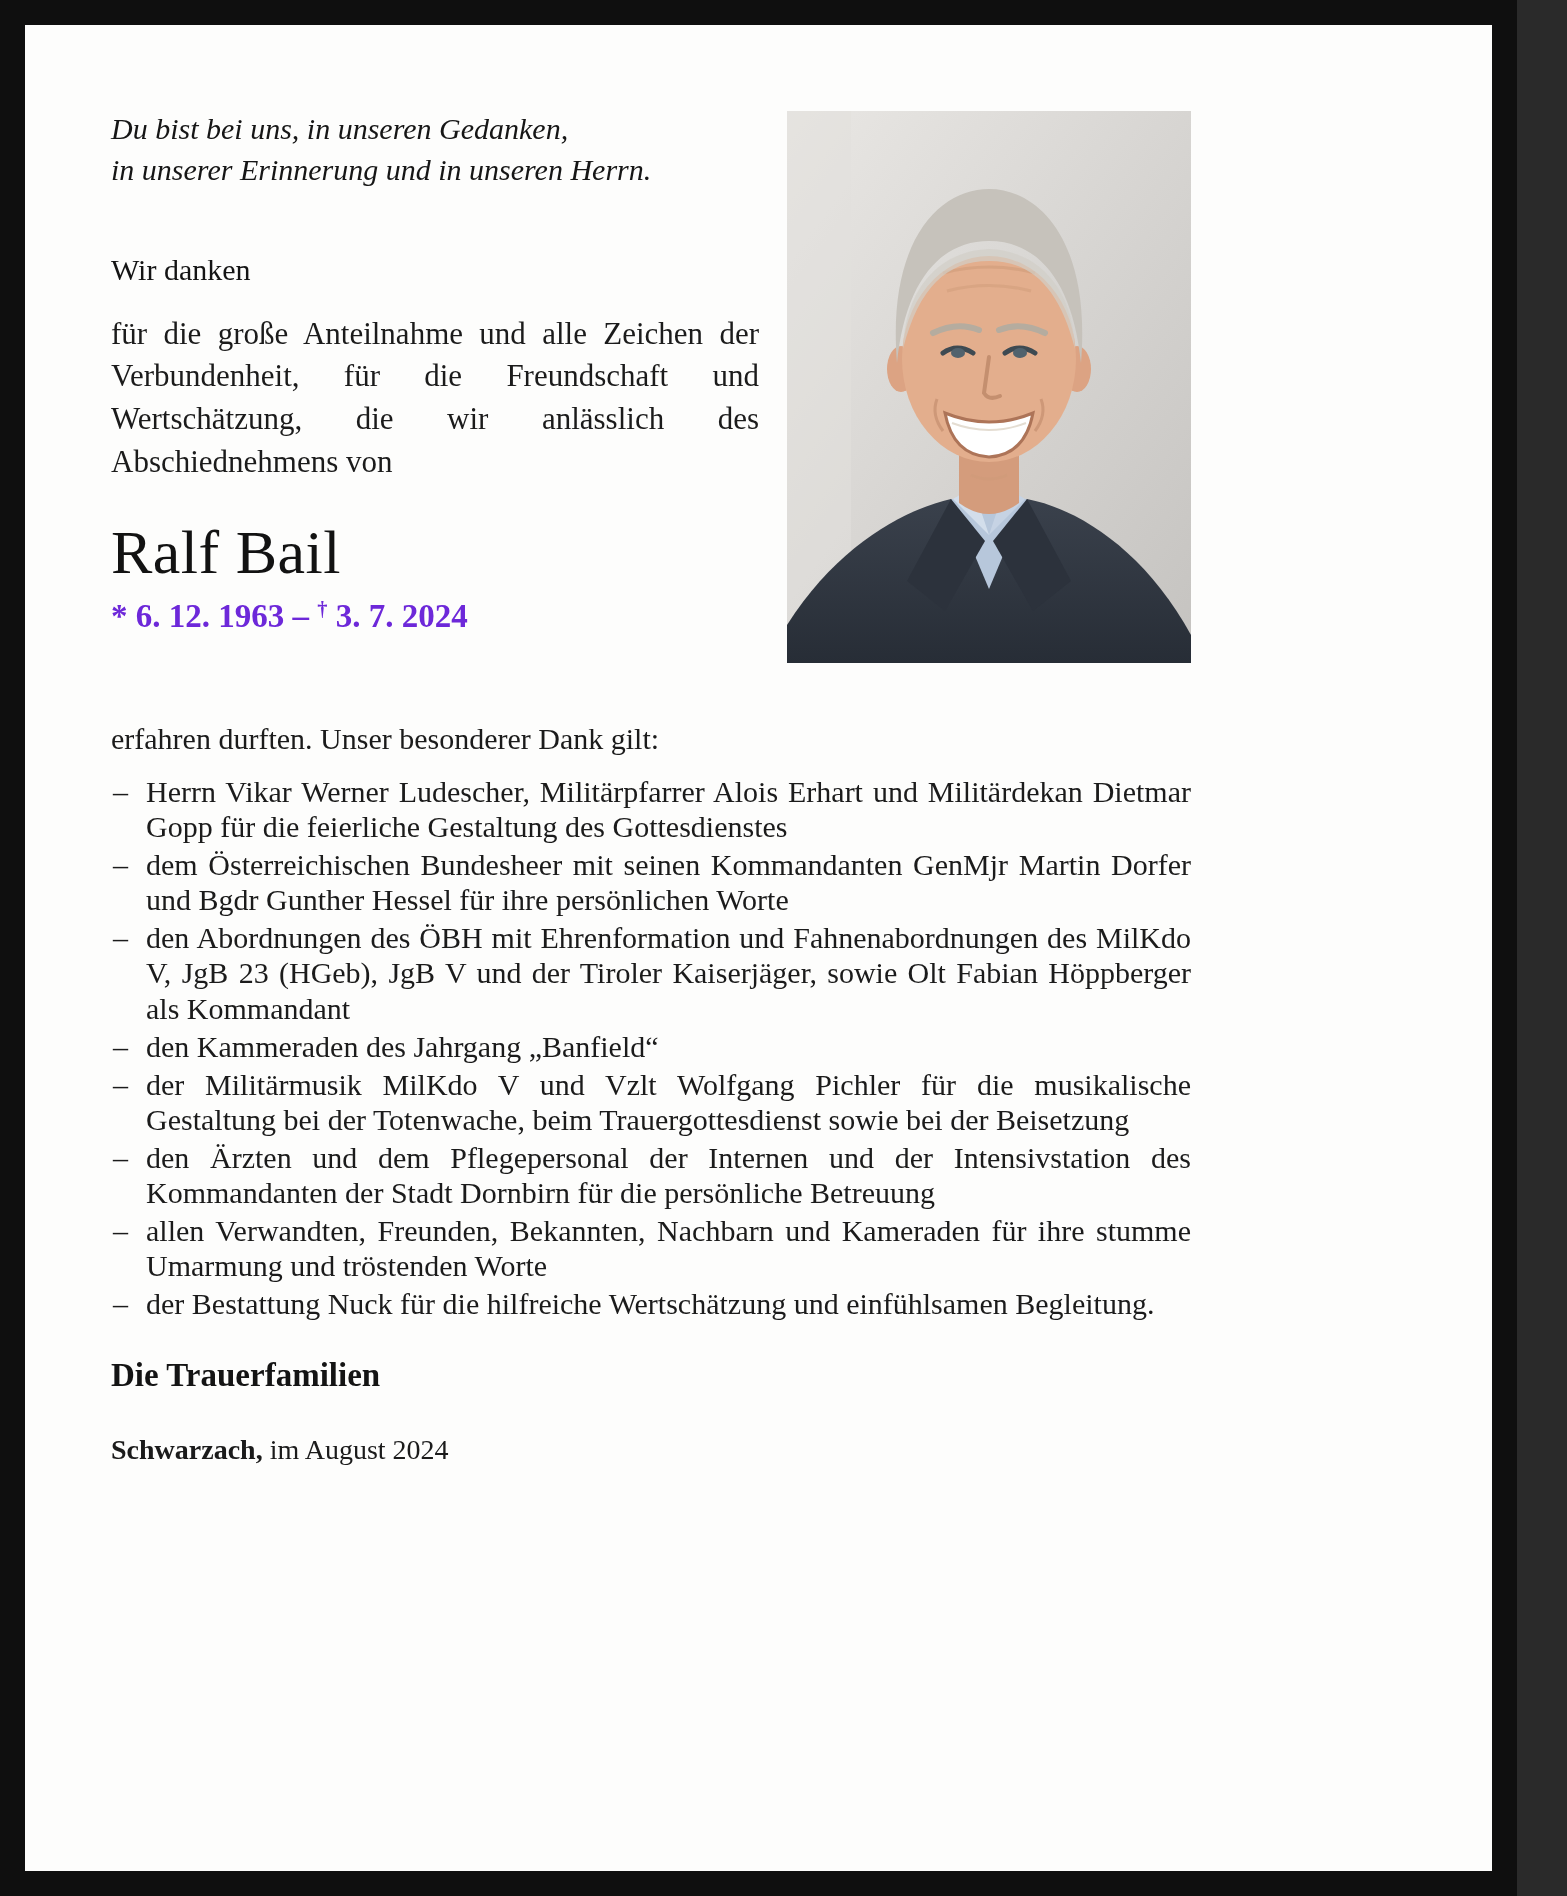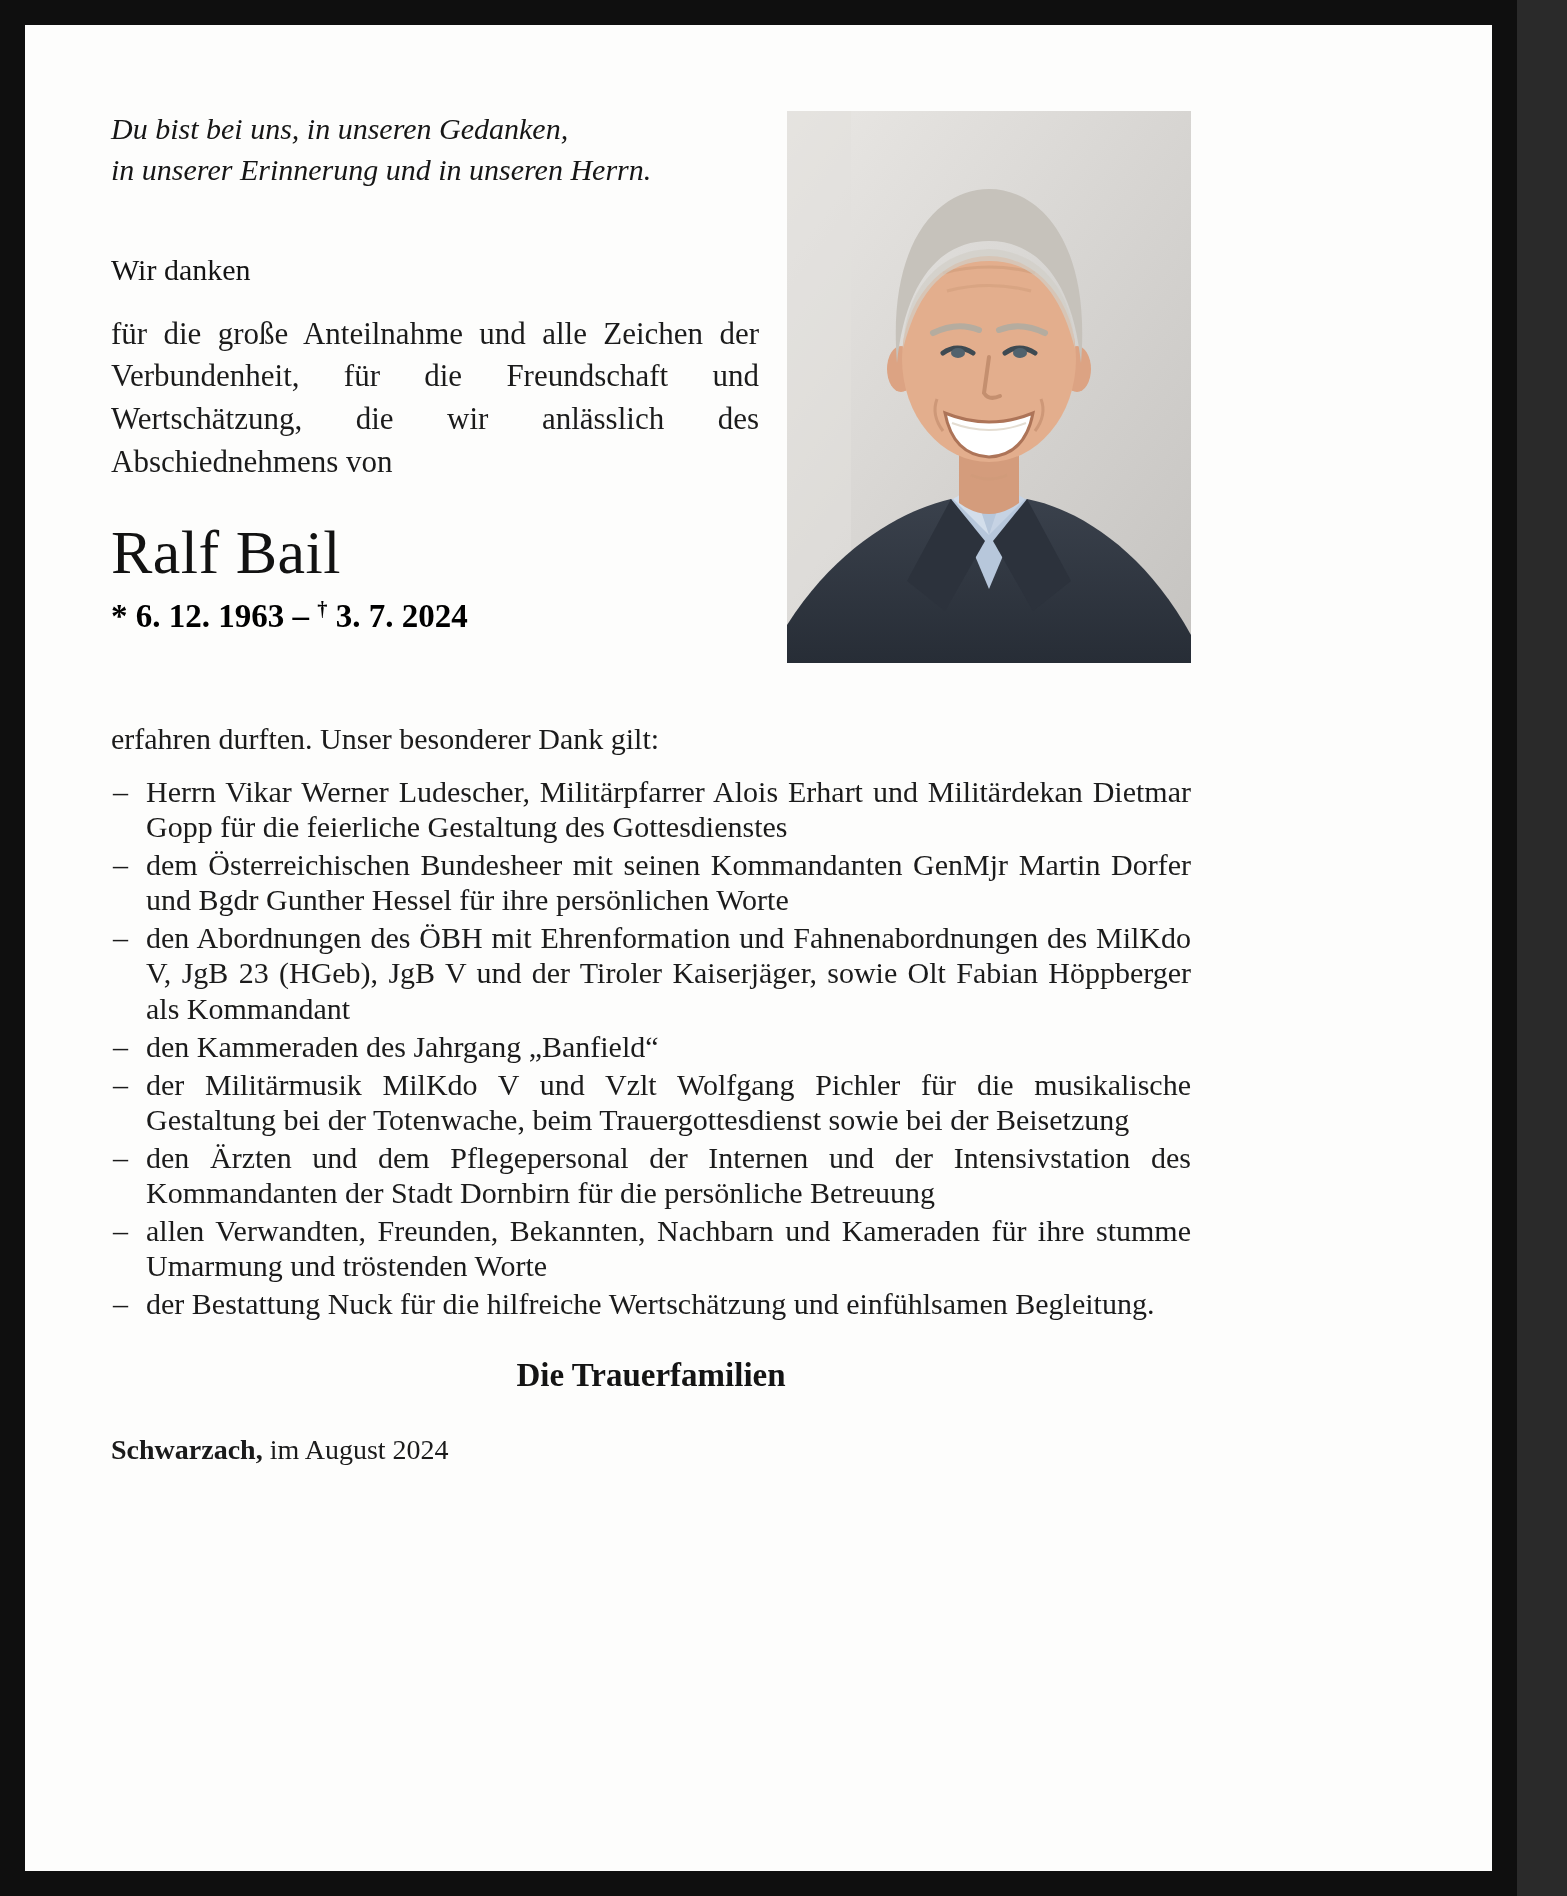--- a/index.html
+++ b/index.html
@@ -60,21 +60,21 @@
     font-size: 62px;
     font-weight: 400;
     letter-spacing: 0.5px;
     color: #121212;
     line-height: 1.1;
   }
   .dates {
     margin-top: 12px;
     font-size: 33px;
     font-weight: 700;
-    color: #000000;
+    color: #6d28d9;
     white-space: nowrap;
   }
   .dates .dagger {
     font-size: 0.62em;
     vertical-align: 0.55em;
   }
   .full-section {
     width: 1080px;
     margin-top: 56px;
     font-size: 30px;
@@ -94,21 +94,21 @@
     margin-bottom: 3px;
     hyphens: auto;
   }
   .thanks-item .dash {
     position: absolute;
     left: 2px;
     top: 0;
   }
   .signature {
     margin-top: 36px;
-    text-align: center;
+    text-align: left;
     font-weight: 700;
     font-size: 33px;
     color: #141414;
   }
   .closing {
     margin-top: 40px;
     font-size: 28px;
   }
   .closing .place { font-weight: 700; }
 </style>

